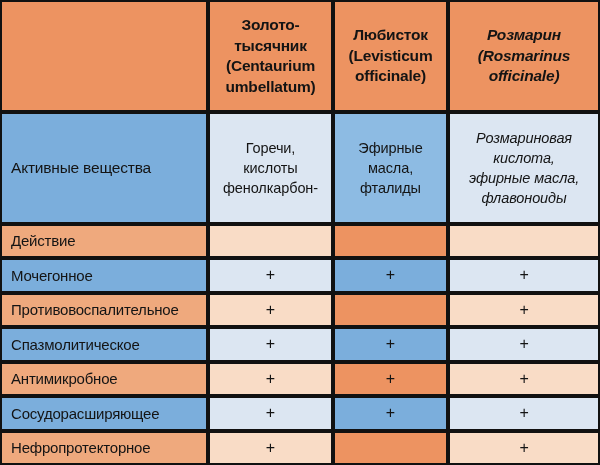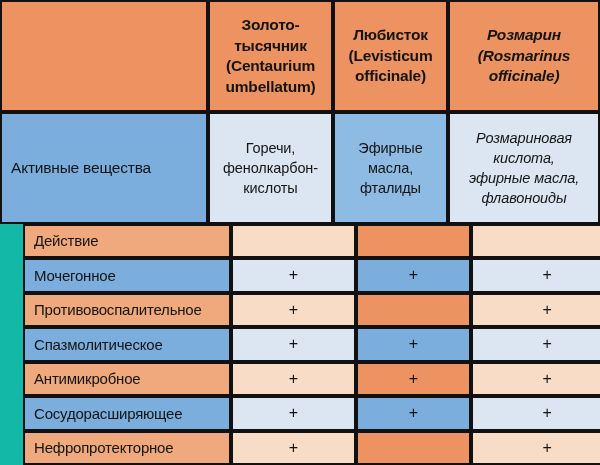--- a/index.html
+++ b/index.html
@@ -11,21 +11,21 @@
     width: 600px;
     height: 465px;
     overflow: hidden;
     font-family: "Liberation Sans", sans-serif;
   }
 
   #table-root {
     width: 584px;
     height: 465px;
     box-sizing: border-box;
-    background: #14b8a6;
+    background: #f9a8d4;
     display: flex;
     flex-direction: column;
   }
 
   .trow {
     display: flex;
     flex-direction: row;
     width: 100%;
     box-sizing: border-box;
   }
@@ -73,21 +73,20 @@
     line-height: 1.38;
     padding: 2px 6px;
     letter-spacing: -0.1px;
   }
   .rowlabel {
     justify-content: flex-start;
     text-align: left;
     padding-left: 9px;
     font-size: 15px;
     letter-spacing: -0.2px;
-    margin-left: 23px;
   }
   .rowlabel-big {
     justify-content: flex-start;
     text-align: right;
     padding-left: 9px;
     font-size: 15.5px;
     letter-spacing: -0.2px;
   }
   .plus {
     font-size: 16px;
@@ -129,22 +128,22 @@
       </div>
     </div>
   </div>
 
   <div class="trow row-subst">
     <div class="tcell c0 bg-blue-dark rowlabel-big">Активные вещества</div>
 
     <div class="tcell c1 bg-blue-light subst-txt">
       <div>
         <div>Горечи,</div>
+        <div>кислоты</div>
         <div>фенолкарбон-</div>
-        <div>кислоты</div>
       </div>
     </div>
 
     <div class="tcell c2 bg-blue-mid subst-txt">
       <div>
         <div>Эфирные</div>
         <div>масла,</div>
         <div>фталиды</div>
       </div>
     </div>

